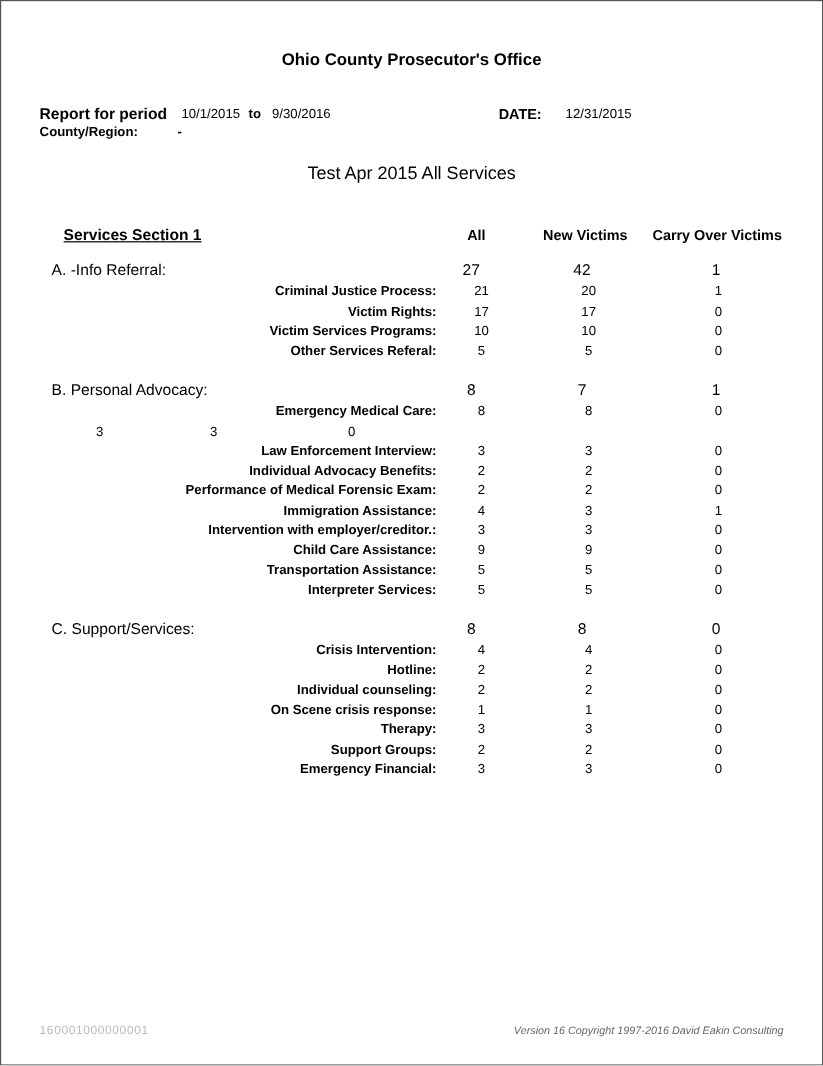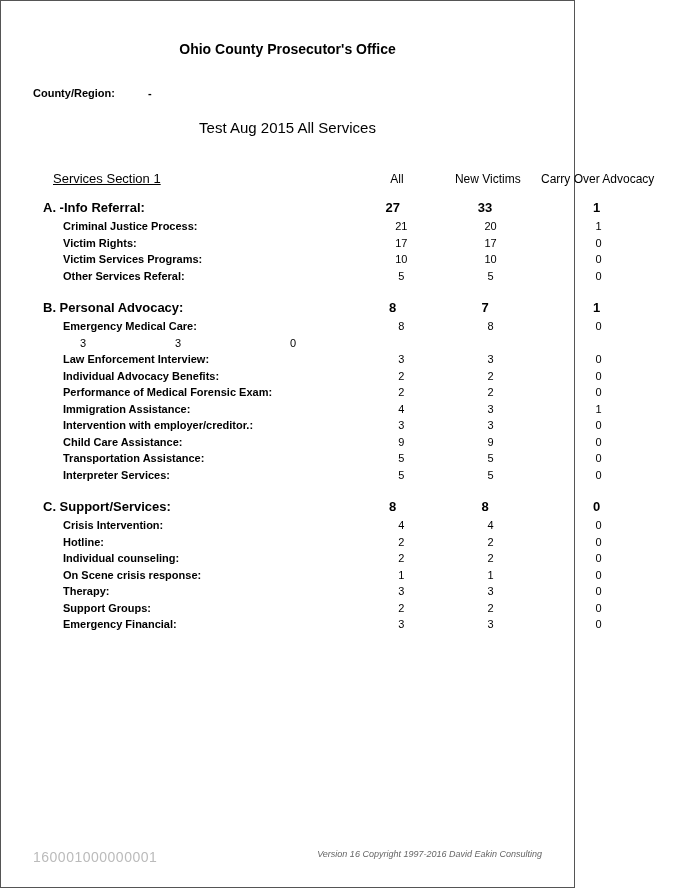--- a/index.html
+++ b/index.html
@@ -4,21 +4,21 @@
 <style>
   body {
     margin: 0;
     padding: 0;
     background: #fff;
     font-family: Arial, Helvetica, sans-serif;
     font-size: 12px;
     color: #000;
   }
   .page {
-    width: 575px;
+    width: 686px;
     height: 888px;
     box-sizing: border-box;
     border: 1px solid #555;
     padding: 40px 32px 20px 32px;
     position: relative;
   }
   .title {
     text-align: center;
     font-weight: bold;
     font-size: 14px;
@@ -66,90 +66,99 @@
   }
   .head-row, .cat-row, .item-row {
     display: flex;
     align-items: baseline;
   }
   .col-label { width: 320px; }
   .col-all   { width: 80px;  text-align: center; }
   .col-new   { width: 110px; text-align: center; }
   .col-carry { width: 120px; text-align: center; }
   .head-row {
-    font-weight: normal;
+    font-weight: bold;
     font-size: 12px;
     margin-bottom: 14px;
-    align-items: flex-end;
   }
   .head-row .col-label {
     text-decoration: underline;
     font-size: 13px;
     padding-left: 10px;
   }
   .cat-row {
-    font-weight: bold;
+    font-weight: normal;
     font-size: 13px;
     margin-top: 6px;
     margin-bottom: 3px;
   }
   .cat-row .col-label { padding-left: 0; }
   .item-row {
     font-size: 11px;
     font-weight: bold;
     line-height: 1.5;
   }
-  .item-row .col-label { padding-left: 20px; }
+  .item-row .col-label { padding-left: 20px; text-align: right; }
   .item-row .col-all,
   .item-row .col-new,
   .item-row .col-carry {
     font-weight: normal;
     font-size: 11px;
   }
   .sec-gap { height: 10px; }
   .footer {
     position: absolute;
     bottom: 22px;
     left: 32px;
     right: 32px;
     display: flex;
     justify-content: space-between;
     font-size: 9px;
     font-style: italic;
     color: #666;
   }
-  .footer-left { font-style: normal; color: #bbb; font-size: 14px; letter-spacing: 0.5px; }
+  .footer-left { font-style: normal; color: #bbb; font-size: 10px; letter-spacing: 0.5px; }
 </style>
 </head>
 <body>
 
 <div class="page">
 
   <div class="title">Ohio County Prosecutor's Office</div>
 
+  <div class="period-row">
+    <span class="period-label">Report for period</span>
+    <span class="period-dates">
+      <span>10/1/2015</span>
+      <span class="to">to</span>
+      <span>9/30/2016</span>
+    </span>
+    <span class="date-label">DATE:</span>
+    <span class="date-value">12/31/2015</span>
+  </div>
 
   <div class="county-row">
     <span>County/Region:</span>
     <span style="margin-left:30px;">-</span>
   </div>
 
-  <div class="subtitle">Test Aug 2015  All Services</div>
+  <div class="subtitle">Test Apr 2015  All Services</div>
 
   <div class="table">
     <div class="head-row">
       <span class="col-label">Services Section 1</span>
       <span class="col-all">All</span>
       <span class="col-new">New Victims</span>
-      <span class="col-carry">Carry Over Advocacy</span>
+      <span class="col-carry">Carry Over Victims</span>
     </div>
     <div id="sections-container">
         <div class="cat-row">
           <span class="col-label">A. -Info Referral:</span>
           <span class="col-all">27</span>
-          <span class="col-new">33</span>
+          <span class="col-new">42</span>
           <span class="col-carry">1</span>
         </div>
         <div class="item-row">
           <span class="col-label">Criminal Justice Process:</span>
           <span class="col-all">21</span>
           <span class="col-new">20</span>
           <span class="col-carry">1</span>
         </div>
         <div class="item-row">
           <span class="col-label">Victim Rights:</span>

